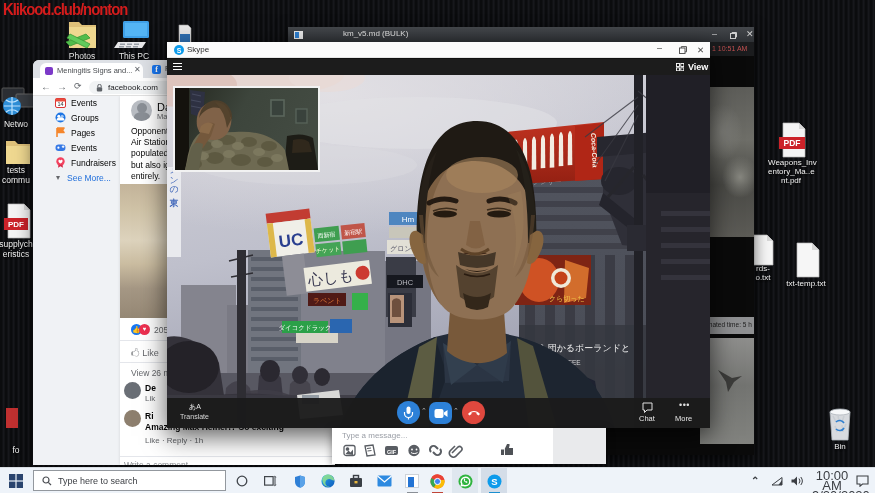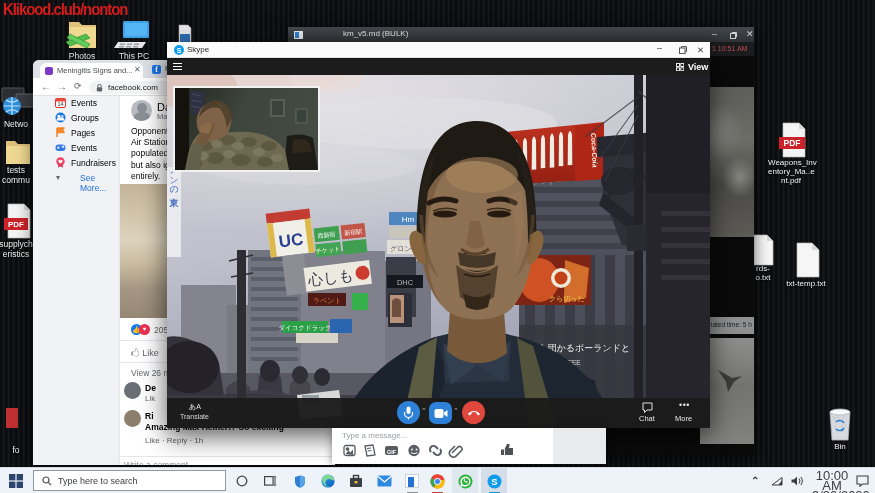--- a/index.html
+++ b/index.html
@@ -183,21 +183,21 @@
             <rect x="7.6" y="3.4" width="1" height="2.6" fill="#fff"></rect>
           </svg>
       <div class="ab" style="left:16px;top:46px;color:#050505;font-size:8.5px;">Events</div>
       <svg class="ab" style="left:0px;top:60px" width="11" height="11" viewBox="0 0 11 11">
             <circle cx="5.5" cy="4.5" r="4.2" fill="#f3425f"></circle>
             <path d="M3.5 7.8 L3 10.8 L5.5 9.2 L8 10.8 L7.5 7.8" fill="#d42a48"></path>
             <path d="M5.5 6.6 C3.6 5.2 3 4 3.6 3.2 C4.2 2.5 5.1 2.7 5.5 3.4 C5.9 2.7 6.8 2.5 7.4 3.2 C8 4 7.4 5.2 5.5 6.6 Z" fill="#fff"></path>
           </svg>
       <div class="ab" style="left:16px;top:61px;color:#050505;font-size:8.5px;">Fundraisers</div>
       <div class="ab" style="left:1px;top:76px;color:#65676b;font-size:8px;">▾</div>
-      <div class="ab" style="left:25px;top:76px;color:#216fdb;font-size:8.5px;">See More...</div>
+      <div class="ab" style="left:12px;top:76px;color:#216fdb;font-size:8.5px;">See More...</div>
     </div>
 
     <div class="ab" style="left:87px;top:0px;width:215px;height:369px;background:#fff;box-shadow:0 0 3px rgba(0,0,0,0.12);">
       <div class="ab" style="left:11px;top:4px;width:21px;height:21px;border-radius:50%;background:#b9bdc3;overflow:hidden;">
         <div style="position:absolute;left:5.5px;top:3px;width:10px;height:10px;border-radius:50%;background:#8a8f96;"></div>
         <div style="position:absolute;left:2.5px;top:12px;width:16px;height:10px;border-radius:50% 50% 0 0;background:#8a8f96;"></div>
       </div>
       <div class="ab" style="left:37px;top:5px;color:#050505;font-size:11px;font-weight:normal;">Da</div>
       <div class="ab" style="left:37px;top:16px;color:#65676b;font-size:7.5px;">Ma</div>
       <div class="ab" style="left:11px;top:30px;width:130px;color:#050505;font-size:8.5px;line-height:11.2px;">Opponents of the Marine Corps Air Station say that it is in a populated urban area and accide, but also ignore the incident entirely.</div>

